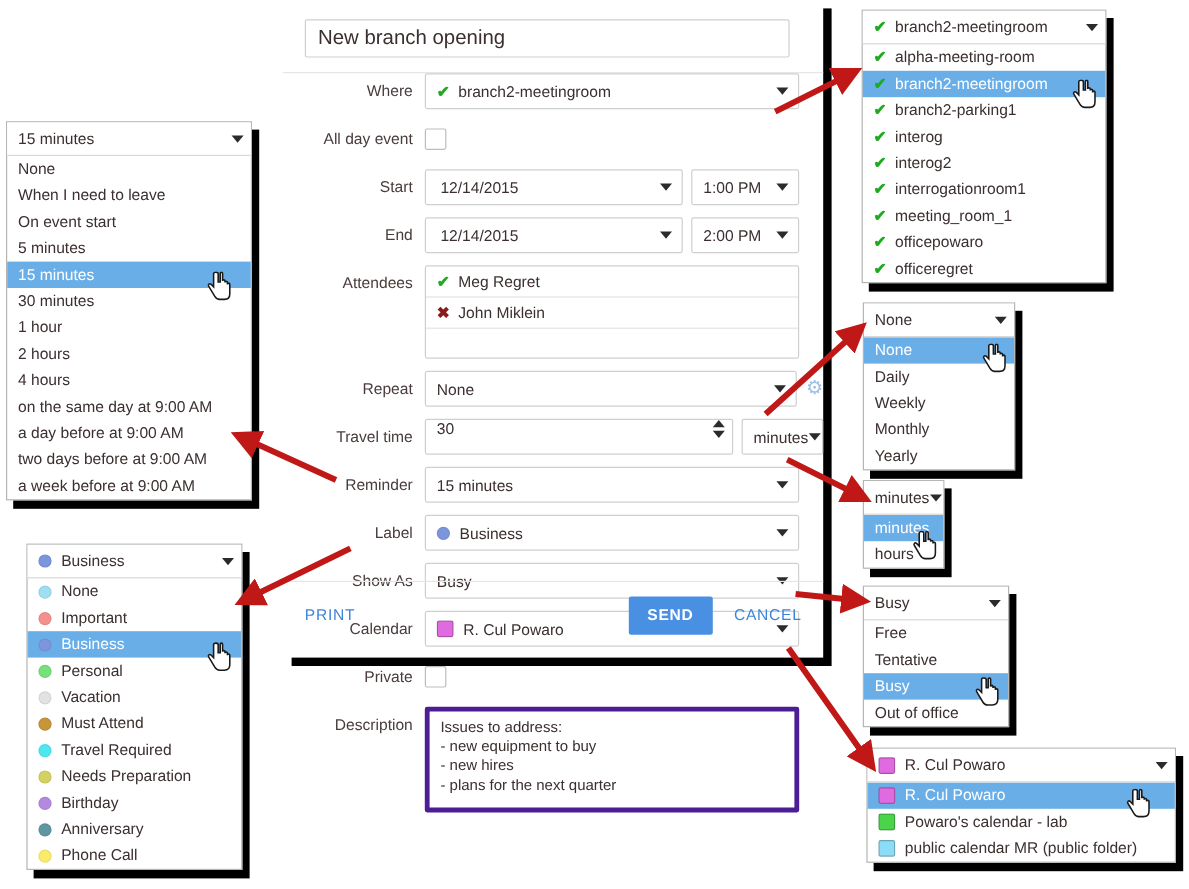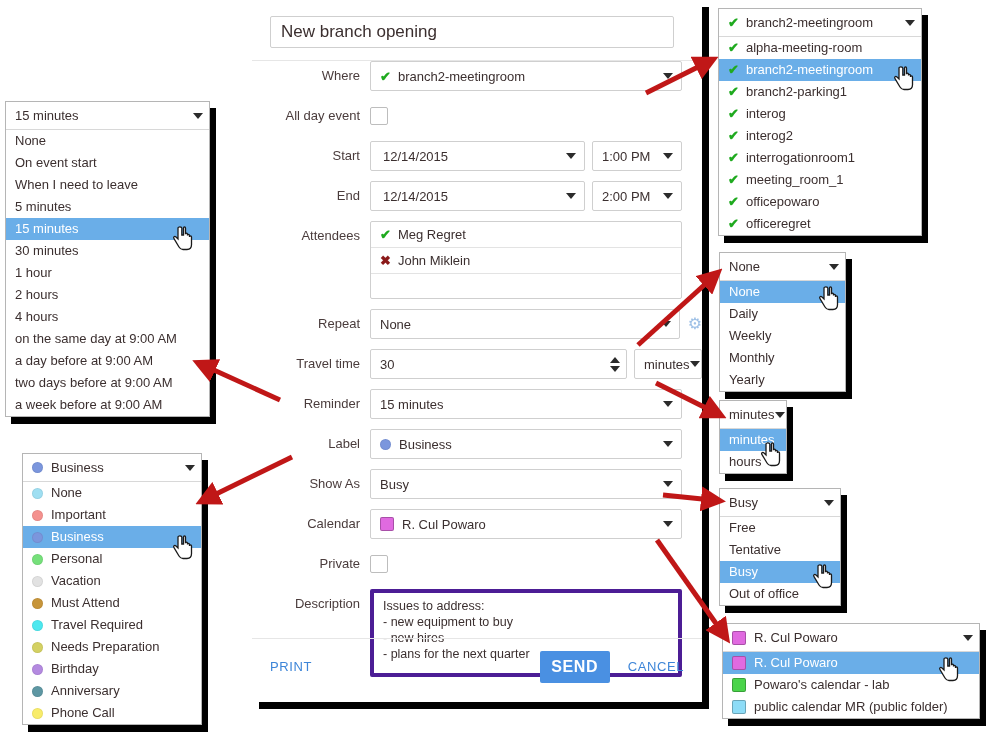--- a/index.html
+++ b/index.html
@@ -60,21 +60,21 @@
     border:1px solid rgba(0,0,0,.25);
   }
   .chk{color:#1faa1f;font-weight:bold;margin-right:7px;font-size:13px;flex:0 0 auto;}
   .xmk{color:#8b1a1a;font-weight:bold;margin-right:7px;font-size:13px;flex:0 0 auto;}
 
   
   .hand{position:absolute;width:22px;height:26px;pointer-events:none;}
 
   
   #form-card{
-    position:absolute;left:252px;top:0px;width:450px;height:702px;
+    position:absolute;left:236px;top:0px;width:450px;height:548px;
     background:#ffffff;
     box-shadow:7px 7px 0 0 #000;
     box-sizing:border-box;
   }
   #form-title-wrap{padding:16px 14px 12px 18px;border-bottom:1px solid #e6e6e6;}
   #title-input{
     width:404px;height:32px;
     border:1px solid #cfcfcf;border-radius:2px;
     font-size:17px;color:#3b2f2f;
     padding:0 10px;box-sizing:border-box;
@@ -106,41 +106,41 @@
   .attendees .ln{
     height:25px;line-height:25px;padding:0 9px;border-bottom:1px solid #e3e3e3;
     display:flex;align-items:center;font-size:13px;
   }
   .findtime{
     text-align:right;width:420px;color:#2f6fbb;font-size:12.5px;
     margin:4px 0 12px 0;padding-right:12px;box-sizing:border-box;
   }
   .spin{
     width:270px;height:30px;border:1px solid #cfcfcf;border-radius:2px;background:#fff;
-    display:flex;align-items:center;padding:0 6px 0 9px;box-sizing:border-box;font-size:13px;
+    display:flex;padding:0 6px 0 9px;box-sizing:border-box;font-size:13px;
   }
   .spin .arrows{margin-left:auto;display:flex;flex-direction:column;gap:3px;}
   .tri-up{width:0;height:0;border-left:5px solid transparent;border-right:5px solid transparent;border-bottom:6px solid #2b2b2b;}
   .tri-dn{width:0;height:0;border-left:5px solid transparent;border-right:5px solid transparent;border-top:6px solid #2b2b2b;}
   .unit{width:68px;margin-left:7px;}
   .gear{margin-left:8px;color:#9ec0e6;font-size:16px;line-height:30px;}
   .desc{
     width:312px;height:88px;border:4px solid #4c1d95;border-radius:2px;background:#fff;
     padding:5px 9px;box-sizing:border-box;font-size:12.5px;line-height:16px;color:#3b2f2f;
     white-space:pre-line;
   }
   #form-footer{
     position:absolute;left:0;bottom:8px;width:450px;height:56px;
     border-top:1px solid #e6e6e6;display:flex;align-items:center;
     box-sizing:border-box;padding:0 18px;
   }
   #print-btn{color:#3d85d8;font-size:13px;letter-spacing:.6px;}
   #send-btn{
     margin-left:auto;background:#4a90e2;color:#fff;border:none;border-radius:2px;
-    width:70px;height:32px;font-size:16px;font-weight:bold;letter-spacing:.6px;
+    width:70px;height:32px;font-size:13px;font-weight:bold;letter-spacing:.6px;
     font-family:"Liberation Sans", sans-serif;cursor:pointer;
   }
   #cancel-btn{color:#3d85d8;font-size:13px;letter-spacing:.6px;margin-left:18px;}
 
   
   #arrows{position:absolute;left:0;top:0;width:991px;height:741px;pointer-events:none;}
 </style>
 </head>
 <body>
 
@@ -286,24 +286,24 @@
   <div class="popup" id="pop-reminder" style="left:5px;top:101px;width:205px;">
     <div class="combo">
       <span>15 minutes</span>
       <span class="caret"></span>
     </div>
     <ul class="list" id="list-reminder">
         <li>
           <span>None</span>
         </li>
         <li>
+          <span>When I need to leave</span>
+        </li>
+        <li>
           <span>On event start</span>
-        </li>
-        <li>
-          <span>When I need to leave</span>
         </li>
         <li>
           <span>5 minutes</span>
         </li>
         <li class="sel">
           <span>15 minutes</span>
         </li>
         <li>
           <span>30 minutes</span>
         </li>

